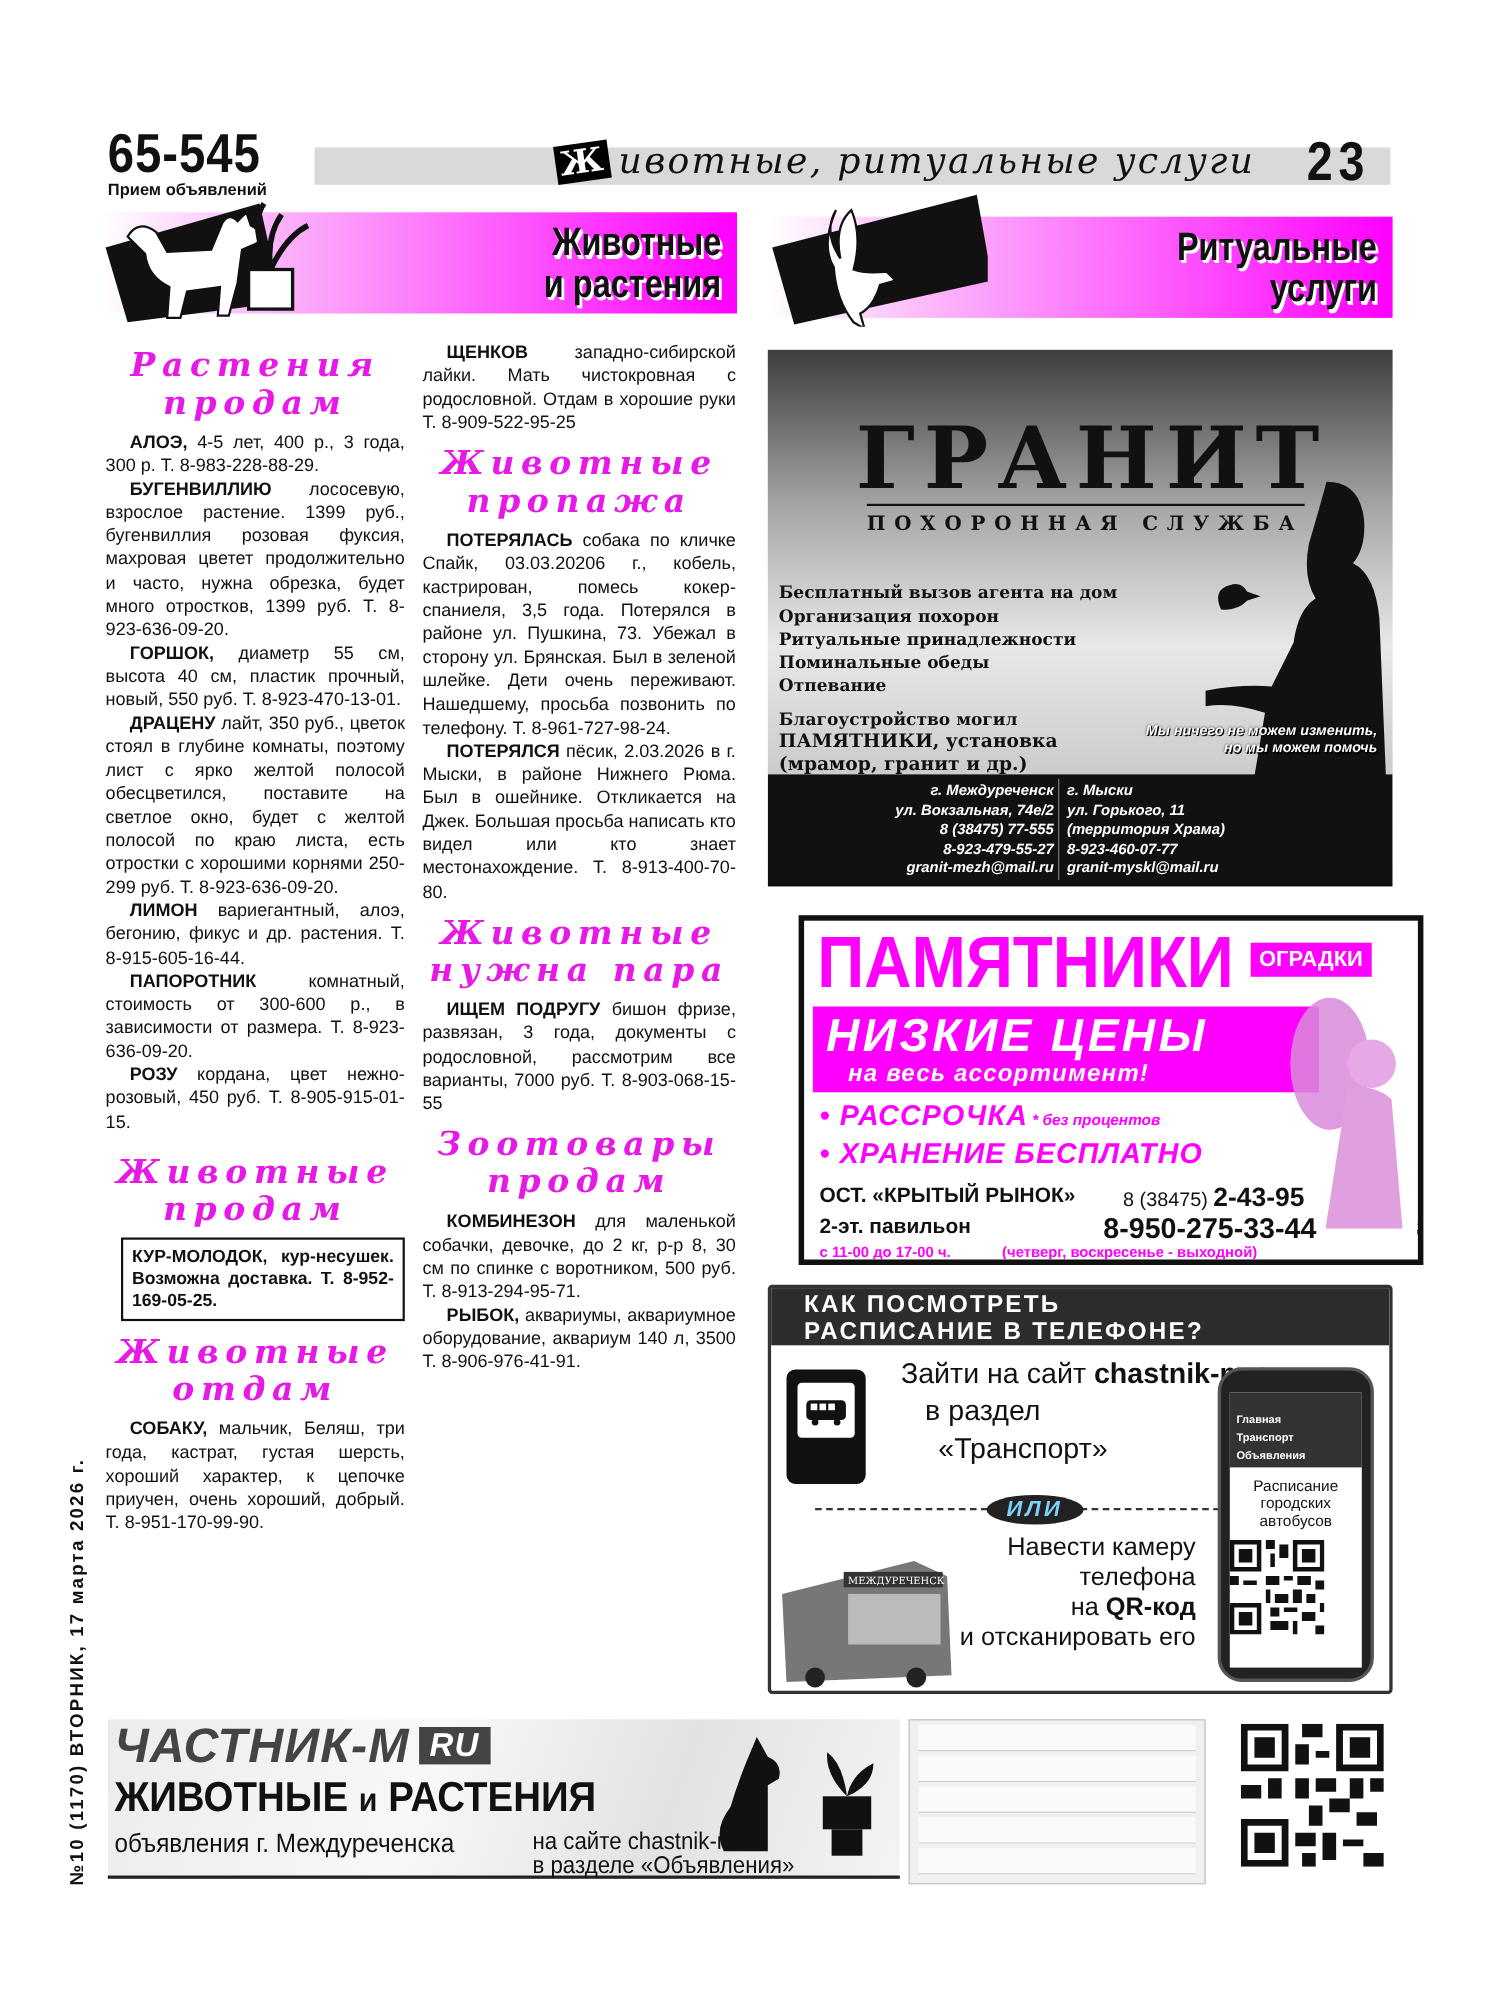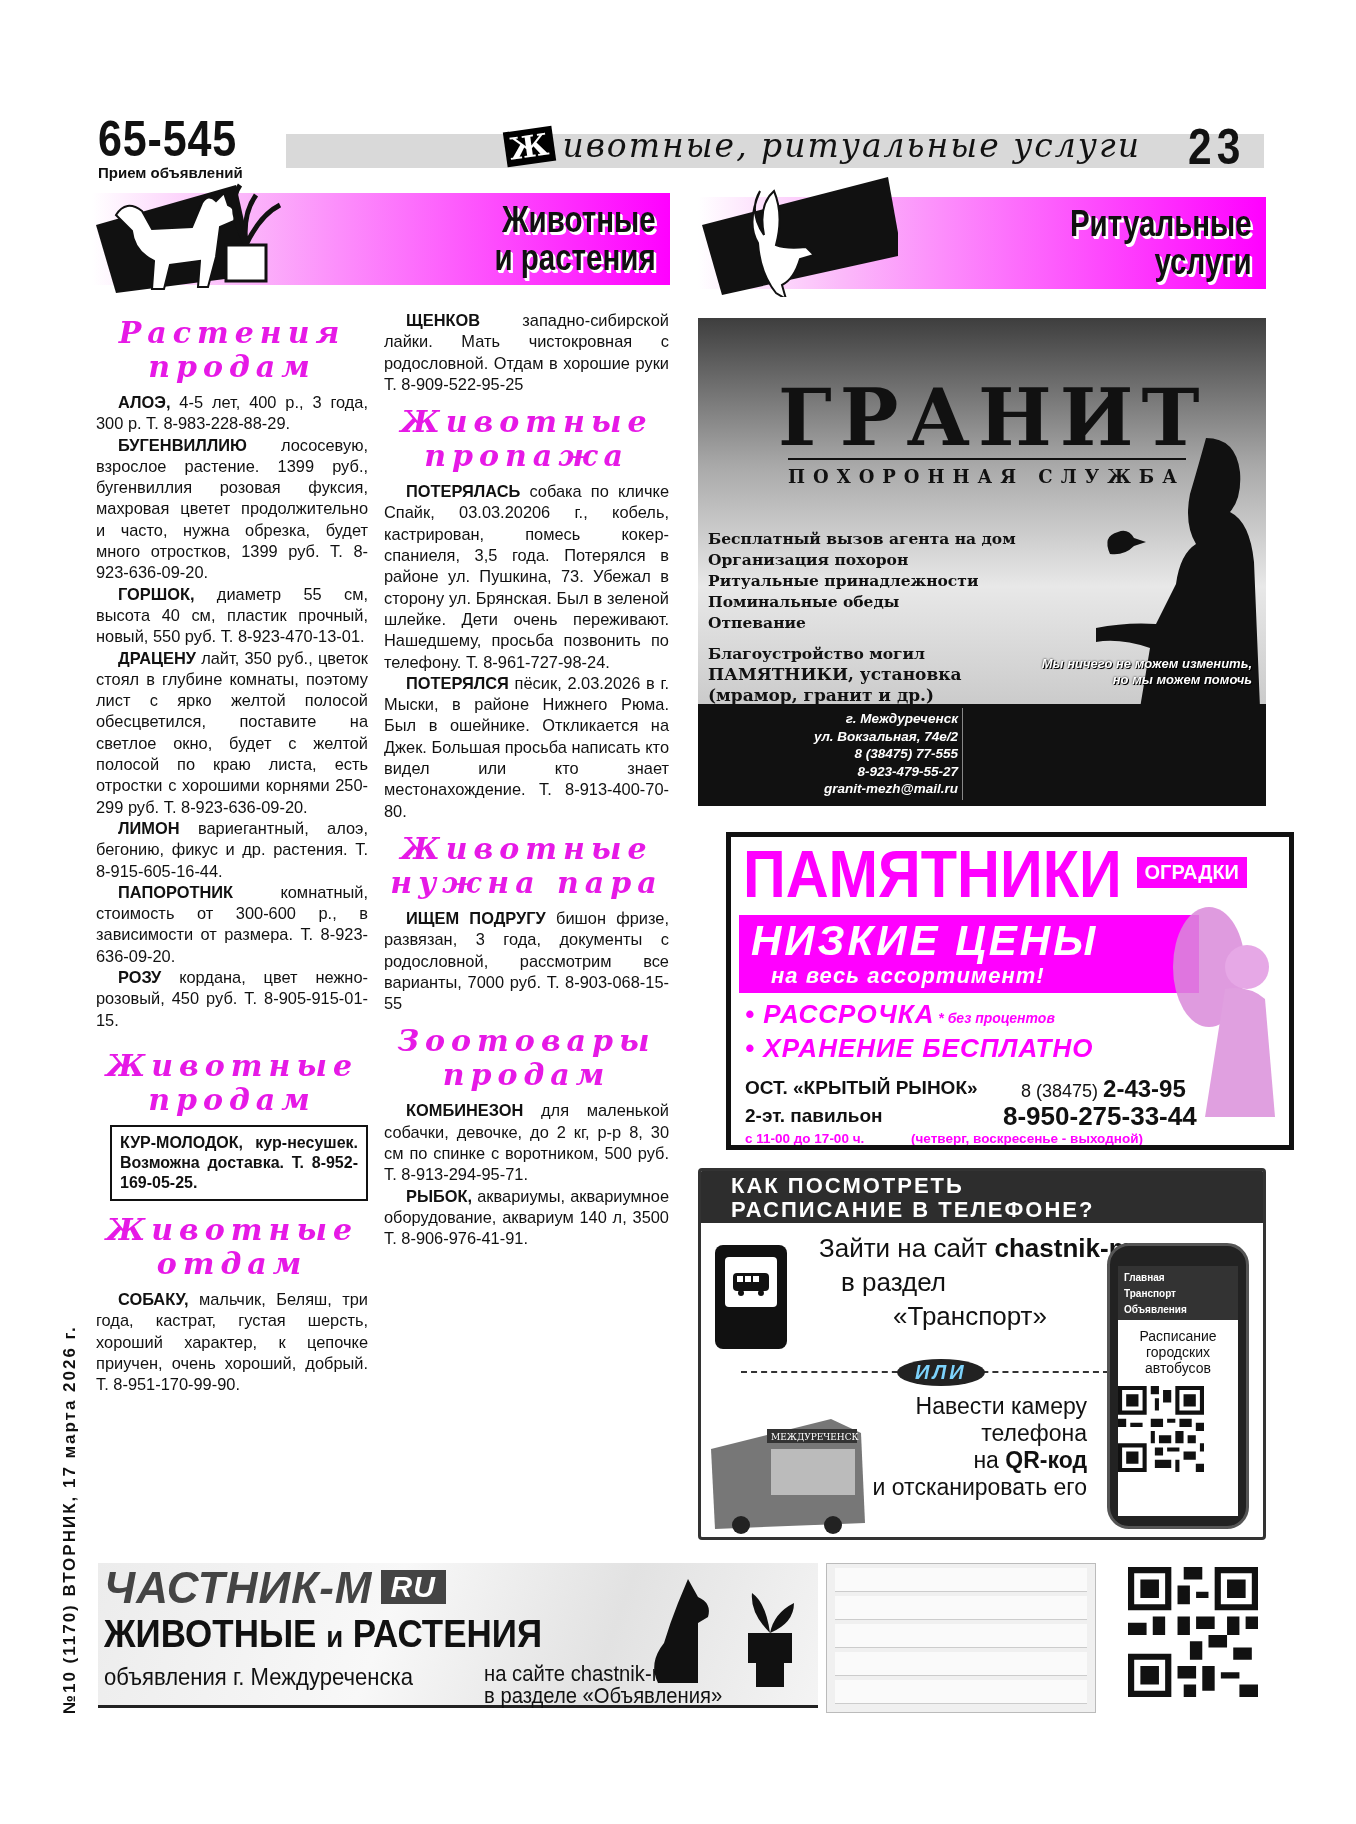--- a/index.html
+++ b/index.html
@@ -67,31 +67,31 @@
   .monu-days { position: absolute; left: 180px; top: 294px; color: #ff00ff; font-weight: 700; font-size: 13.5px; }
   .monu-ip { position: absolute; right: 2px; top: 270px; font-size: 9px; transform: rotate(-90deg); transform-origin: right top; white-space: nowrap; }
   .angel { position: absolute; right: 10px; top: 60px; width: 110px; height: 220px; }
 
   
   .sched { position: absolute; left: 698px; top: 1168px; width: 568px; height: 372px; border: 3px solid #333; border-radius: 4px; background: #fff; overflow: hidden; }
   .sched-head { position: absolute; left: 0; top: 0; width: 100%; height: 52px; background: #2d2d2d; color: #fff; font-weight: 700; font-size: 22px; line-height: 24px; letter-spacing: 2px; padding: 3px 0 0 30px; }
   .sched-text1 { position: absolute; left: 118px; top: 62px; font-size: 26px; line-height: 30px; }
   .sched-text1 b { font-weight: 700; }
   .sched-text2 { position: absolute; left: 140px; top: 96px; font-size: 26px; line-height: 30px; }
-  .sched-text3 { position: absolute; left: 152px; top: 130px; font-size: 26px; line-height: 30px; margin-left: 40px; }
+  .sched-text3 { position: absolute; left: 152px; top: 130px; font-size: 26px; line-height: 30px; }
   .sched-or-line { position: absolute; left: 40px; top: 200px; width: 368px; border-top: 2px dashed #333; }
   .sched-or { position: absolute; left: 196px; top: 188px; background: #222; color: #7dd3fc; font-style: italic; font-weight: 700; font-size: 20px; padding: 2px 18px; border-radius: 50%; letter-spacing: 3px; }
   .sched-cam { position: absolute; right: 176px; top: 222px; text-align: right; font-size: 23px; line-height: 27px; }
   .sched-cam b { font-weight: 700; }
   .bus-sign { position: absolute; left: 14px; top: 74px; width: 72px; height: 104px; background: #111; border-radius: 8px; }
   .bus-sign-inner { position: absolute; left: 10px; top: 12px; width: 52px; height: 50px; background: #fff; border-radius: 4px; }
   .bus-photo { position: absolute; left: 6px; top: 238px; width: 160px; height: 126px; }
   .phone-mock { position: absolute; right: 14px; top: 72px; width: 142px; height: 286px; background: #222; border-radius: 22px; border: 3px solid #555; }
   .phone-screen { position: absolute; left: 8px; top: 20px; width: 120px; height: 250px; background: #fff; }
-  .phone-nav { background: #333; color: #fff; font-weight: 700; font-size: 10px; line-height: 16px; padding: 4px 6px 2px; }
+  .phone-nav { background: #333; color: #fff; font-weight: 700; font-size: 10px; line-height: 16px; padding: 18px 6px 2px; }
   .phone-caption { text-align: center; font-size: 14px; line-height: 16px; margin-top: 8px; }
   .phone-qr { width: 86px; height: 86px; margin: 10px auto 0; }
 
   
   .bottom { position: absolute; left: 98px; top: 1563px; width: 1170px; height: 148px; }
   .bottom-bg { position: absolute; left: 0; top: 0; width: 720px; height: 145px; background: linear-gradient(110deg, #ececec, #f8f8f8 40%, #e2e2e2 70%, #f4f4f4); border-bottom: 3px solid #222; }
   .bottom-brand { position: absolute; left: 6px; top: 0; font-weight: 700; font-style: italic; font-size: 44px; color: #444; letter-spacing: 1px; }
   .bottom-ru { display: inline-block; background: #444; color: #fff; font-size: 30px; padding: 0 10px; margin-left: 8px; vertical-align: 6px; }
   .bottom-title { position: absolute; left: 6px; top: 50px; font-weight: 700; font-size: 38px; transform: scaleX(0.92); transform-origin: left; }
   .bottom-title small { font-size: 30px; }
@@ -217,20 +217,27 @@
   </div>
   <div class="granit-contacts">
     <div class="gc-left">
       <div>г. Междуреченск</div>
       <div>ул. Вокзальная, 74е/2</div>
       <div>8 (38475) 77-555</div>
       <div>8-923-479-55-27</div>
       <div>granit-mezh@mail.ru</div>
     </div>
     <div class="gc-div"></div>
+    <div class="gc-right">
+      <div>г. Мыски</div>
+      <div>ул. Горького, 11</div>
+      <div>(территория Храма)</div>
+      <div>8-923-460-07-77</div>
+      <div>granit-myskl@mail.ru</div>
+    </div>
   </div>
 </div>
 
 <div class="monu">
   <div class="monu-title">ПАМЯТНИКИ</div>
   <div class="monu-fence">ОГРАДКИ</div>
   <div class="monu-low">
     <div class="monu-low-big">НИЗКИЕ ЦЕНЫ</div>
     <div class="monu-low-small">на весь ассортимент!</div>
   </div>

